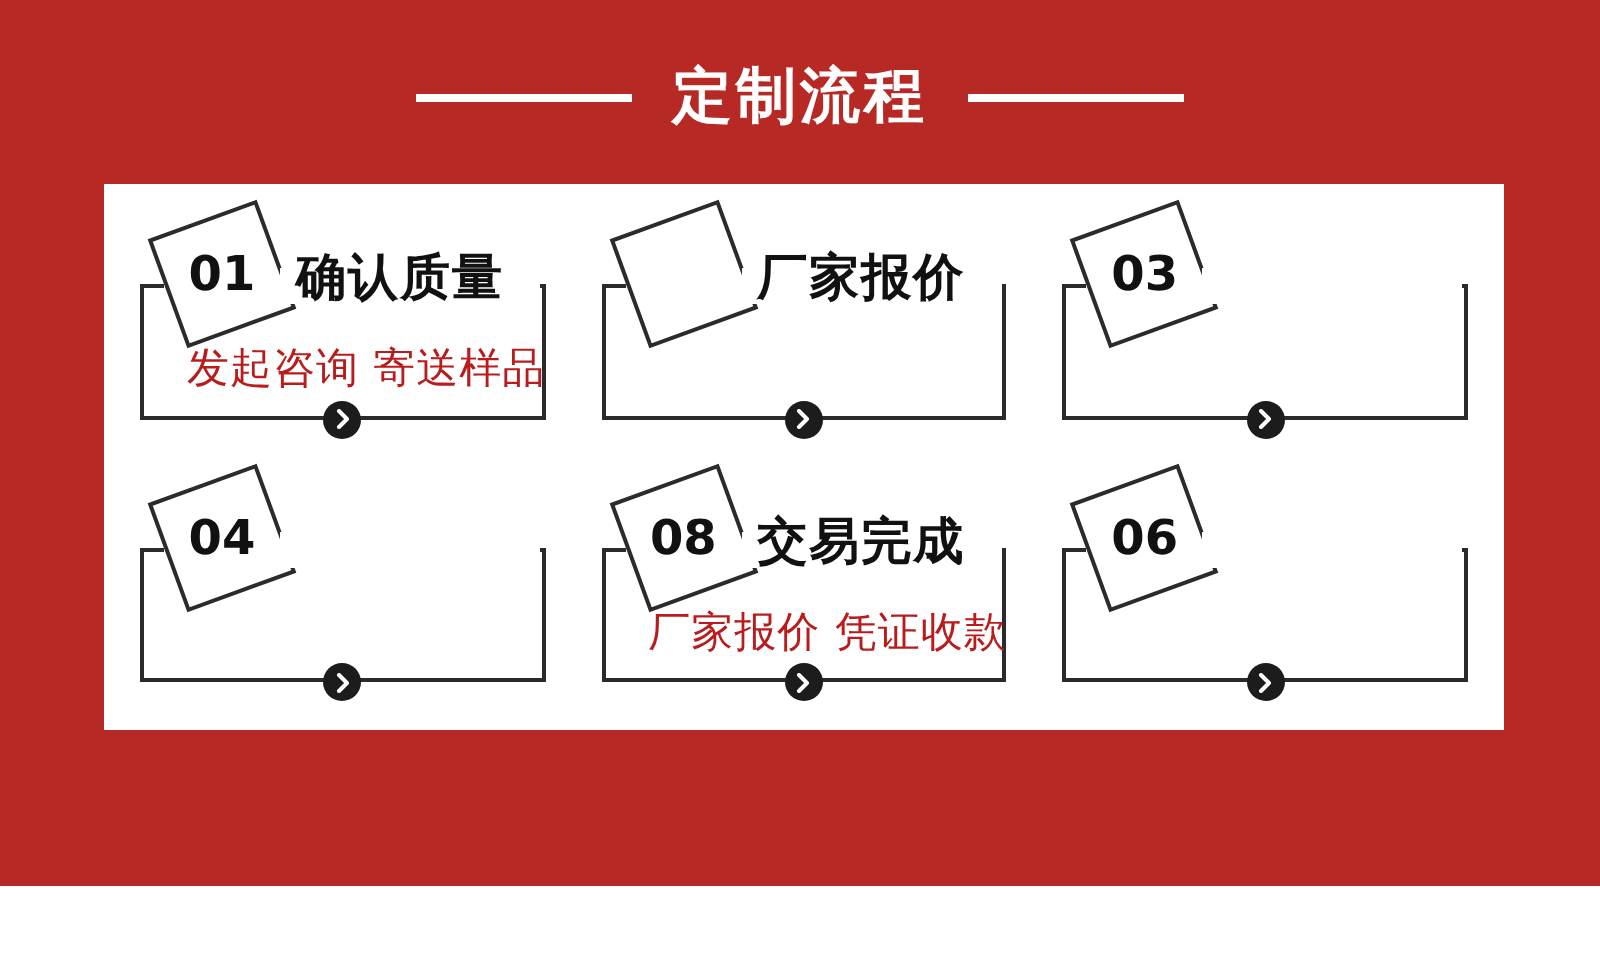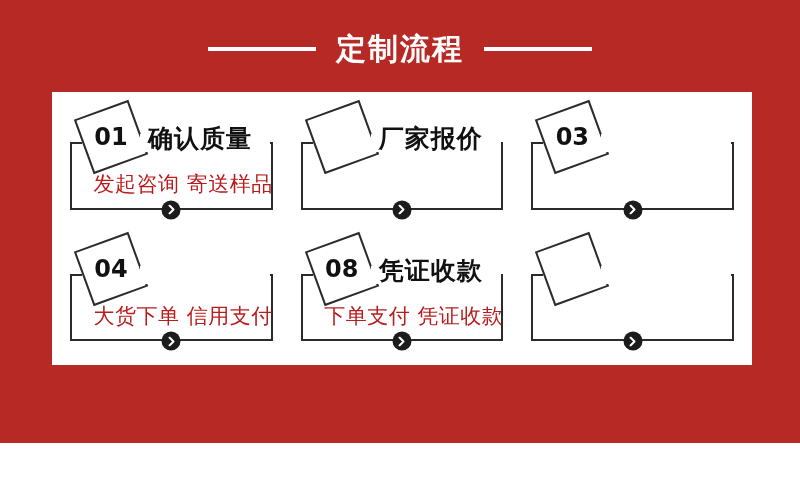--- a/index.html
+++ b/index.html
@@ -270,54 +270,54 @@
 
     <div class="card">
       <span class="frame-left"></span>
       <span class="frame-right"></span>
       <span class="frame-bottom"></span>
       <span class="frame-top-left"></span>
       <span class="frame-top-right"></span>
       <span class="title-mask"></span>
       <span class="num-box"></span>
       <span class="num-text">04</span>
-      <span class="card-sub">大货下单 信用支付</span>
       <span class="arrow-badge">
         <svg width="8" height="10" viewBox="0 0 8 10" aria-hidden="true">
             <path d="M2 1 L6 5 L2 9" fill="none" stroke="#ffffff" stroke-width="2" stroke-linecap="round" stroke-linejoin="round"></path>
           </svg>
       </span>
     </div>
 
     <div class="card">
       <span class="frame-left"></span>
       <span class="frame-right"></span>
       <span class="frame-bottom"></span>
       <span class="frame-top-left"></span>
       <span class="frame-top-right"></span>
       <span class="title-mask"></span>
       <span class="num-box"></span>
       <span class="num-text">08</span>
-      <span class="card-title">凭证收款</span>
-      <span class="card-sub">下单支付 凭证收款</span>
-      <span class="arrow-badge">
-        <svg width="8" height="10" viewBox="0 0 8 10" aria-hidden="true">
-            <path d="M2 1 L6 5 L2 9" fill="none" stroke="#ffffff" stroke-width="2" stroke-linecap="round" stroke-linejoin="round"></path>
-          </svg>
-      </span>
-    </div>
-
-    <div class="card">
-      <span class="frame-left"></span>
-      <span class="frame-right"></span>
-      <span class="frame-bottom"></span>
-      <span class="frame-top-left"></span>
-      <span class="frame-top-right"></span>
-      <span class="title-mask"></span>
-      <span class="num-box"></span>
+      <span class="card-title">交易完成</span>
+      <span class="card-sub">厂家报价 凭证收款</span>
+      <span class="arrow-badge">
+        <svg width="8" height="10" viewBox="0 0 8 10" aria-hidden="true">
+            <path d="M2 1 L6 5 L2 9" fill="none" stroke="#ffffff" stroke-width="2" stroke-linecap="round" stroke-linejoin="round"></path>
+          </svg>
+      </span>
+    </div>
+
+    <div class="card">
+      <span class="frame-left"></span>
+      <span class="frame-right"></span>
+      <span class="frame-bottom"></span>
+      <span class="frame-top-left"></span>
+      <span class="frame-top-right"></span>
+      <span class="title-mask"></span>
+      <span class="num-box"></span>
+      <span class="num-text">06</span>
       <span class="arrow-badge">
         <svg width="8" height="10" viewBox="0 0 8 10" aria-hidden="true">
             <path d="M2 1 L6 5 L2 9" fill="none" stroke="#ffffff" stroke-width="2" stroke-linecap="round" stroke-linejoin="round"></path>
           </svg>
       </span>
     </div>
 
   </div>
 </div>
 

